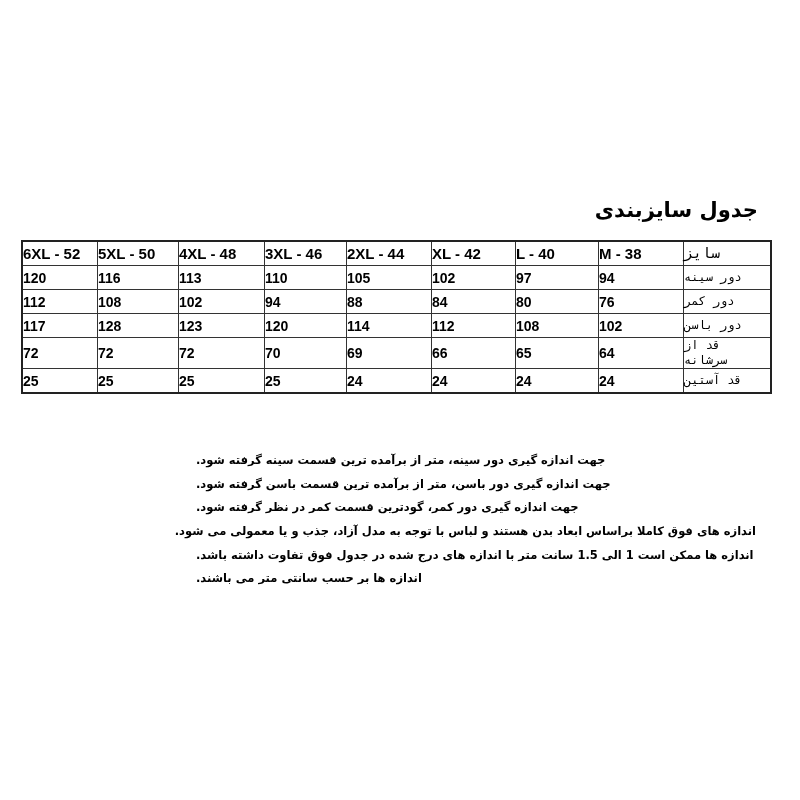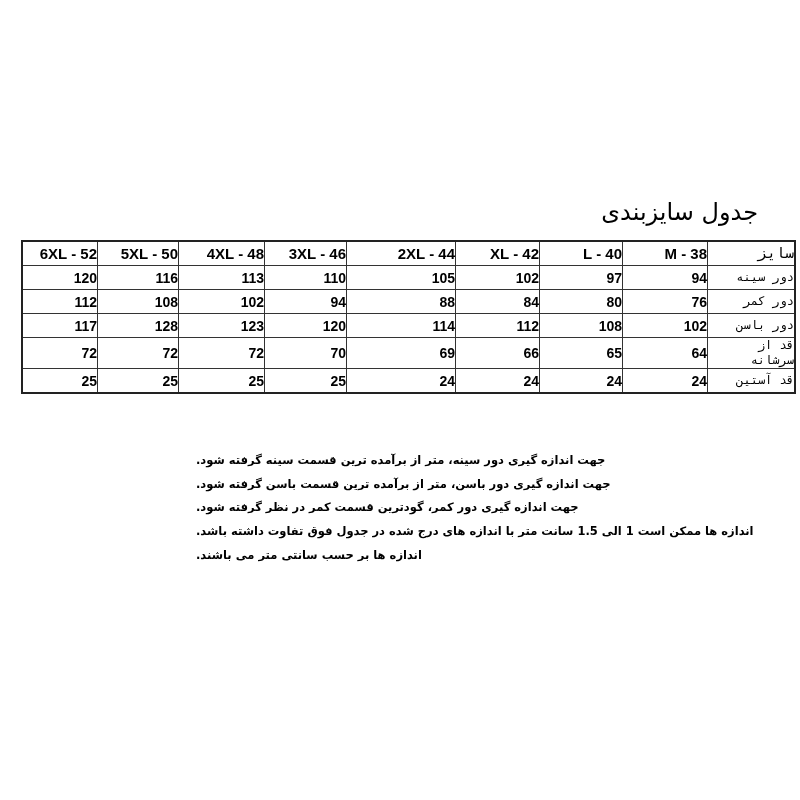--- a/index.html
+++ b/index.html
@@ -1,23 +1,23 @@
 <!DOCTYPE html>
 <html><head>
   <meta charset="utf-8">
   <style>
     html, body { margin: 0; padding: 0; background: #ffffff; }
     body { width: 800px; height: 800px; position: relative; overflow: hidden;
            font-family: "DejaVu Sans", "Liberation Sans", sans-serif; color: #000; }
-    .title { position: absolute; right: 42px; top: 198px; font-size: 24px; font-weight: normal;
+    .title { position: absolute; right: 42px; top: 198px; font-size: 21px; font-weight: bold;
              direction: rtl; white-space: nowrap; }
     table.size-table { position: absolute; left: 21px; top: 240px; width: 740px;
              border-collapse: collapse; border: 2px solid #222; table-layout: fixed; }
     table.size-table td { border: 1px solid #333; height: 23px; padding: 0;
-             text-align: right; vertical-align: middle; font-family: "Liberation Sans", sans-serif;
+             text-align: left; vertical-align: middle; font-family: "Liberation Sans", sans-serif;
              font-weight: bold; font-size: 14px; }
     table.size-table tr.header td { font-size: 15px; }
     table.size-table td.label { font-weight: normal; font-size: 12px; direction: rtl;
              font-family: Liberation Mono, monospace; }
     .notes { position: absolute; right: 44px; top: 449px; width: 560px; direction: rtl;
              text-align: left; }
     .note { font-size: 11.5px; font-weight: bold; line-height: 23.7px; height: 23.7px;
             white-space: nowrap; font-family: "DejaVu Sans", sans-serif; }
   </style>
 </head>
@@ -25,21 +25,21 @@
 
 <div class="title">جدول سایزبندی</div>
 
 <table class="size-table">
   <tbody id="tbody">
       <tr class="header">
         <td style="width: 74px;">6XL - 52</td>
         <td style="width: 80px;">5XL - 50</td>
         <td style="width: 85px;">4XL - 48</td>
         <td style="width: 81px;">3XL - 46</td>
-        <td style="width: 84px; padding-left: 24px;">2XL - 44</td>
+        <td style="width: 84px;">2XL - 44</td>
         <td style="width: 83px;">XL - 42</td>
         <td style="width: 82px;">L - 40</td>
         <td style="width: 84px;">M - 38</td>
         <td class="label" style="width: 86px;">سایز</td>
       </tr>
       <tr>
         <td>120</td>
         <td>116</td>
         <td>113</td>
         <td>110</td>
@@ -93,15 +93,16 @@
         <td>24</td>
         <td class="label">قد آستین</td>
       </tr>
     </tbody>
 </table>
 
 <div class="notes">
   <div class="note">جهت اندازه گیری دور سینه، متر از برآمده ترین قسمت سینه گرفته شود.</div>
   <div class="note">جهت اندازه گیری دور باسن، متر از برآمده ترین قسمت باسن گرفته شود.</div>
   <div class="note">جهت اندازه گیری دور کمر، گودترین قسمت کمر در نظر گرفته شود.</div>
+  <div class="note">اندازه های فوق کاملا براساس ابعاد بدن هستند و لباس با توجه به مدل آزاد، جذب و یا معمولی می شود.</div>
   <div class="note">اندازه ها ممکن است 1 الی 1.5 سانت متر با اندازه های درج شده در جدول فوق تفاوت داشته باشد.</div>
   <div class="note">اندازه ها بر حسب سانتی متر می باشند.</div>
 </div>
 
 </body></html>

